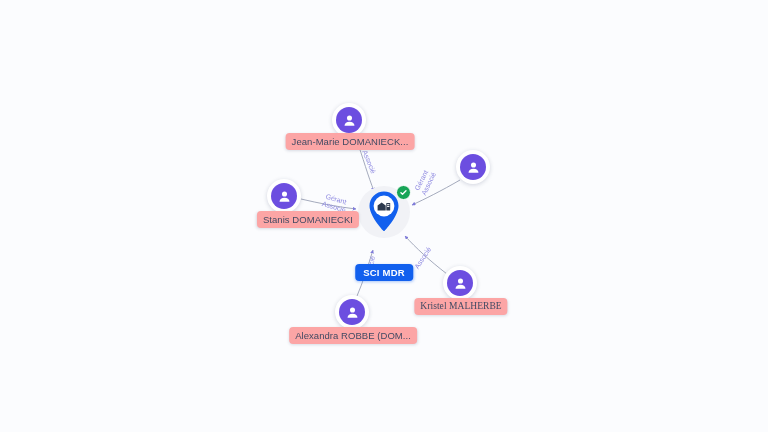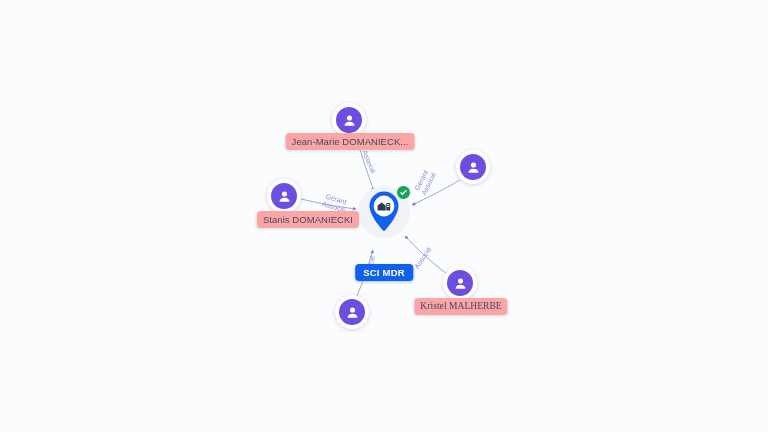--- a/index.html
+++ b/index.html
@@ -192,20 +192,21 @@
   <div class="node-label" style="left:461px;top:298px;font-family:Liberation Serif, serif;">Kristel MALHERBE</div>
 
   <div class="person-node" style="left:335px;top:295px;">
     <span class="person-avatar">
       <svg width="17" height="17" viewBox="0 0 24 24">
         <circle cx="12" cy="8.4" r="3.6" fill="#ffffff"></circle>
         <path d="M5 19.5c0-3.6 3.2-5.6 7-5.6s7 2 7 5.6z" fill="#ffffff"></path>
       </svg>
     </span>
   </div>
+  <div class="node-label" style="left:353px;top:327px;">Alexandra ROBBE (DOM...</div>
 
   <div class="company-node" style="left:358px;top:186px;">
     <div class="pin-wrap">
       <svg width="38" height="46" viewBox="0 0 38 46">
         <path d="M19 2.5c-8.0 0-14.5 6.4-14.5 14.3 0 9.9 12.0 23.1 13.6 24.8a1.2 1.2 0 0 0 1.8 0C21.5 39.9 33.5 26.7 33.5 16.8 33.5 8.9 27.0 2.5 19 2.5z" fill="#1260ee"></path>
         <circle cx="19" cy="17" r="10.4" fill="#ffffff"></circle>
         <g fill="#2e3a4e">
           <path d="M12.6 21.6h8.1v-5.1l-4.05-3.0-4.05 3.0z"></path>
           <rect x="21.3" y="13.9" width="3.9" height="7.7" rx="0.5"></rect>
           <rect x="22.1" y="15.2" width="2.3" height="1.0" fill="#ffffff"></rect>

